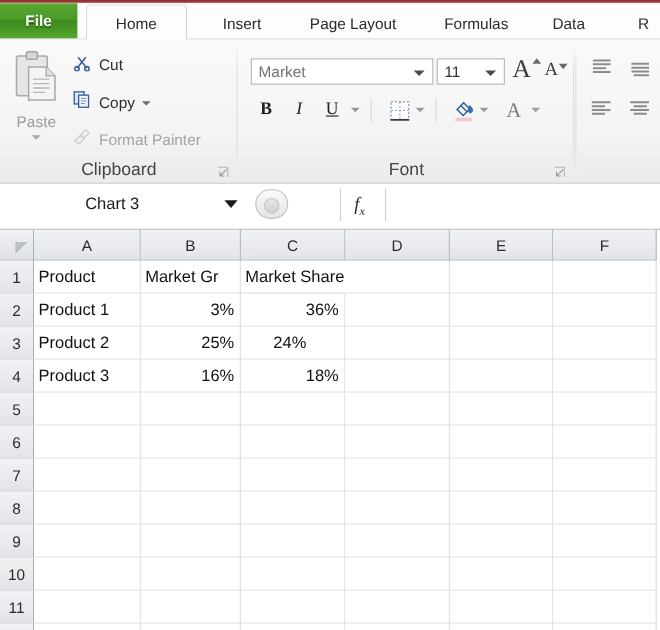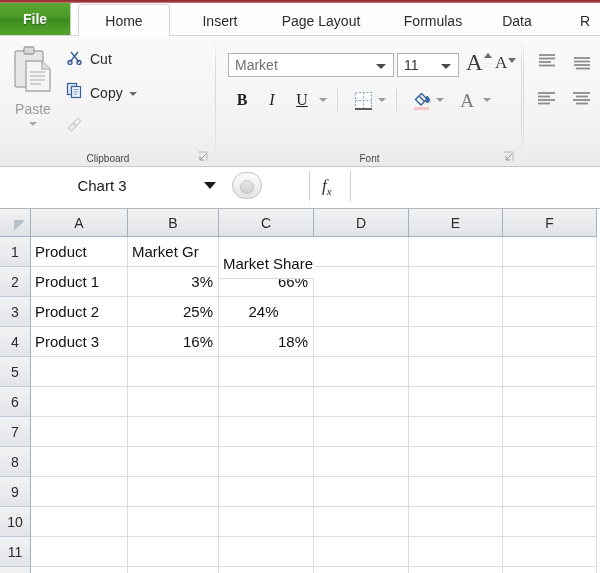--- a/index.html
+++ b/index.html
@@ -55,21 +55,21 @@
 
   
   .ribbon {
     position: absolute; top: 36px; left: 0; width: 600px; height: 131px;
     background: linear-gradient(to bottom, #fafafa 0%, #f3f3f3 70%, #eceaea 100%);
     border-bottom: 1px solid #c8c8c8;
   }
   .grp { position: absolute; top: 0; height: 130px; }
   .grp-label {
     position: absolute; bottom: 2px; left: 0; width: 100%;
-    text-align: center; font-size: 10px; color: #444;
+    text-align: center; font-size: 16px; color: #444;
   }
   .grp-sep {
     position: absolute; top: 4px; width: 1px; height: 116px;
     background: linear-gradient(to bottom, #ffffff00, #dcdcdc 20%, #dcdcdc 80%, #ffffff00);
   }
   .launcher {
     position: absolute; bottom: 3px; width: 12px; height: 12px;
     opacity: .55;
   }
   .launcher svg { display: block; }
@@ -305,20 +305,21 @@
                 </g>
               </svg></span>
             <span class="lbl">Copy</span>
             <span class="cb-caret"></span>
           </div>
           <div class="cb-item dim" style="top: 78px;">
             <span style="opacity: 0.55;"><svg width="17" height="17" viewBox="0 0 17 17">
                 <path d="M2 12 L7 7 L10.5 10.5 L5.5 15 Z" fill="#e9e9e9" stroke="#b0b0b0" stroke-width="1.1"></path>
                 <path d="M7.5 6.5 L12 2 L15 5 L10.5 9.5 Z" fill="#f3f3f3" stroke="#b0b0b0" stroke-width="1.1"></path>
               </svg></span>
+            <span class="lbl">Format Painter</span>
           </div>
         </div>
       <div class="grp-label">Clipboard</div>
       <div class="launcher" style="right:7px;">
         <svg width="12" height="12" viewBox="0 0 12 12">
           <path d="M1 1 h9 v9" fill="none" stroke="#8a8a8a" stroke-width="1"></path>
           <path d="M3 9 l6 -6 M3 9 h4 M3 9 v-4" fill="none" stroke="#555" stroke-width="1"></path>
         </svg>
       </div>
       <div class="grp-sep" style="right:0;"></div>
@@ -512,34 +513,34 @@
         </div>
         <div class="rowhead" style="top: 358px; height: 30px;"></div>
       </div>
     <div id="cells-host">
         <div class="cell t-left" style="left: 31px; width: 97px; top: 28px; height: 30px;">
           <span>Product</span>
         </div>
         <div class="cell t-left clip" style="left: 128px; width: 91px; top: 28px; height: 30px;">
           <span>Market Gr</span>
         </div>
-        <div class="cell t-left spill" style="left: 219px; width: 95px; top: 40px; height: 30px;">
+        <div class="cell t-left spill" style="left: 219px; width: 95px; top: 28px; height: 30px;">
           <span>Market Share</span>
         </div>
         <div class="cell" style="left: 314px; width: 95px; top: 28px; height: 30px;"></div>
         <div class="cell" style="left: 409px; width: 94px; top: 28px; height: 30px;"></div>
         <div class="cell" style="left: 503px; width: 94px; top: 28px; height: 30px;"></div>
         <div class="cell t-left" style="left: 31px; width: 97px; top: 58px; height: 30px;">
           <span>Product 1</span>
         </div>
         <div class="cell t-right" style="left: 128px; width: 91px; top: 58px; height: 30px;">
           <span>3%</span>
         </div>
         <div class="cell t-right" style="left: 219px; width: 95px; top: 58px; height: 30px;">
-          <span>66%</span>
+          <span>36%</span>
         </div>
         <div class="cell" style="left: 314px; width: 95px; top: 58px; height: 30px;"></div>
         <div class="cell" style="left: 409px; width: 94px; top: 58px; height: 30px;"></div>
         <div class="cell" style="left: 503px; width: 94px; top: 58px; height: 30px;"></div>
         <div class="cell t-left" style="left: 31px; width: 97px; top: 88px; height: 30px;">
           <span>Product 2</span>
         </div>
         <div class="cell t-right" style="left: 128px; width: 91px; top: 88px; height: 30px;">
           <span>25%</span>
         </div>

